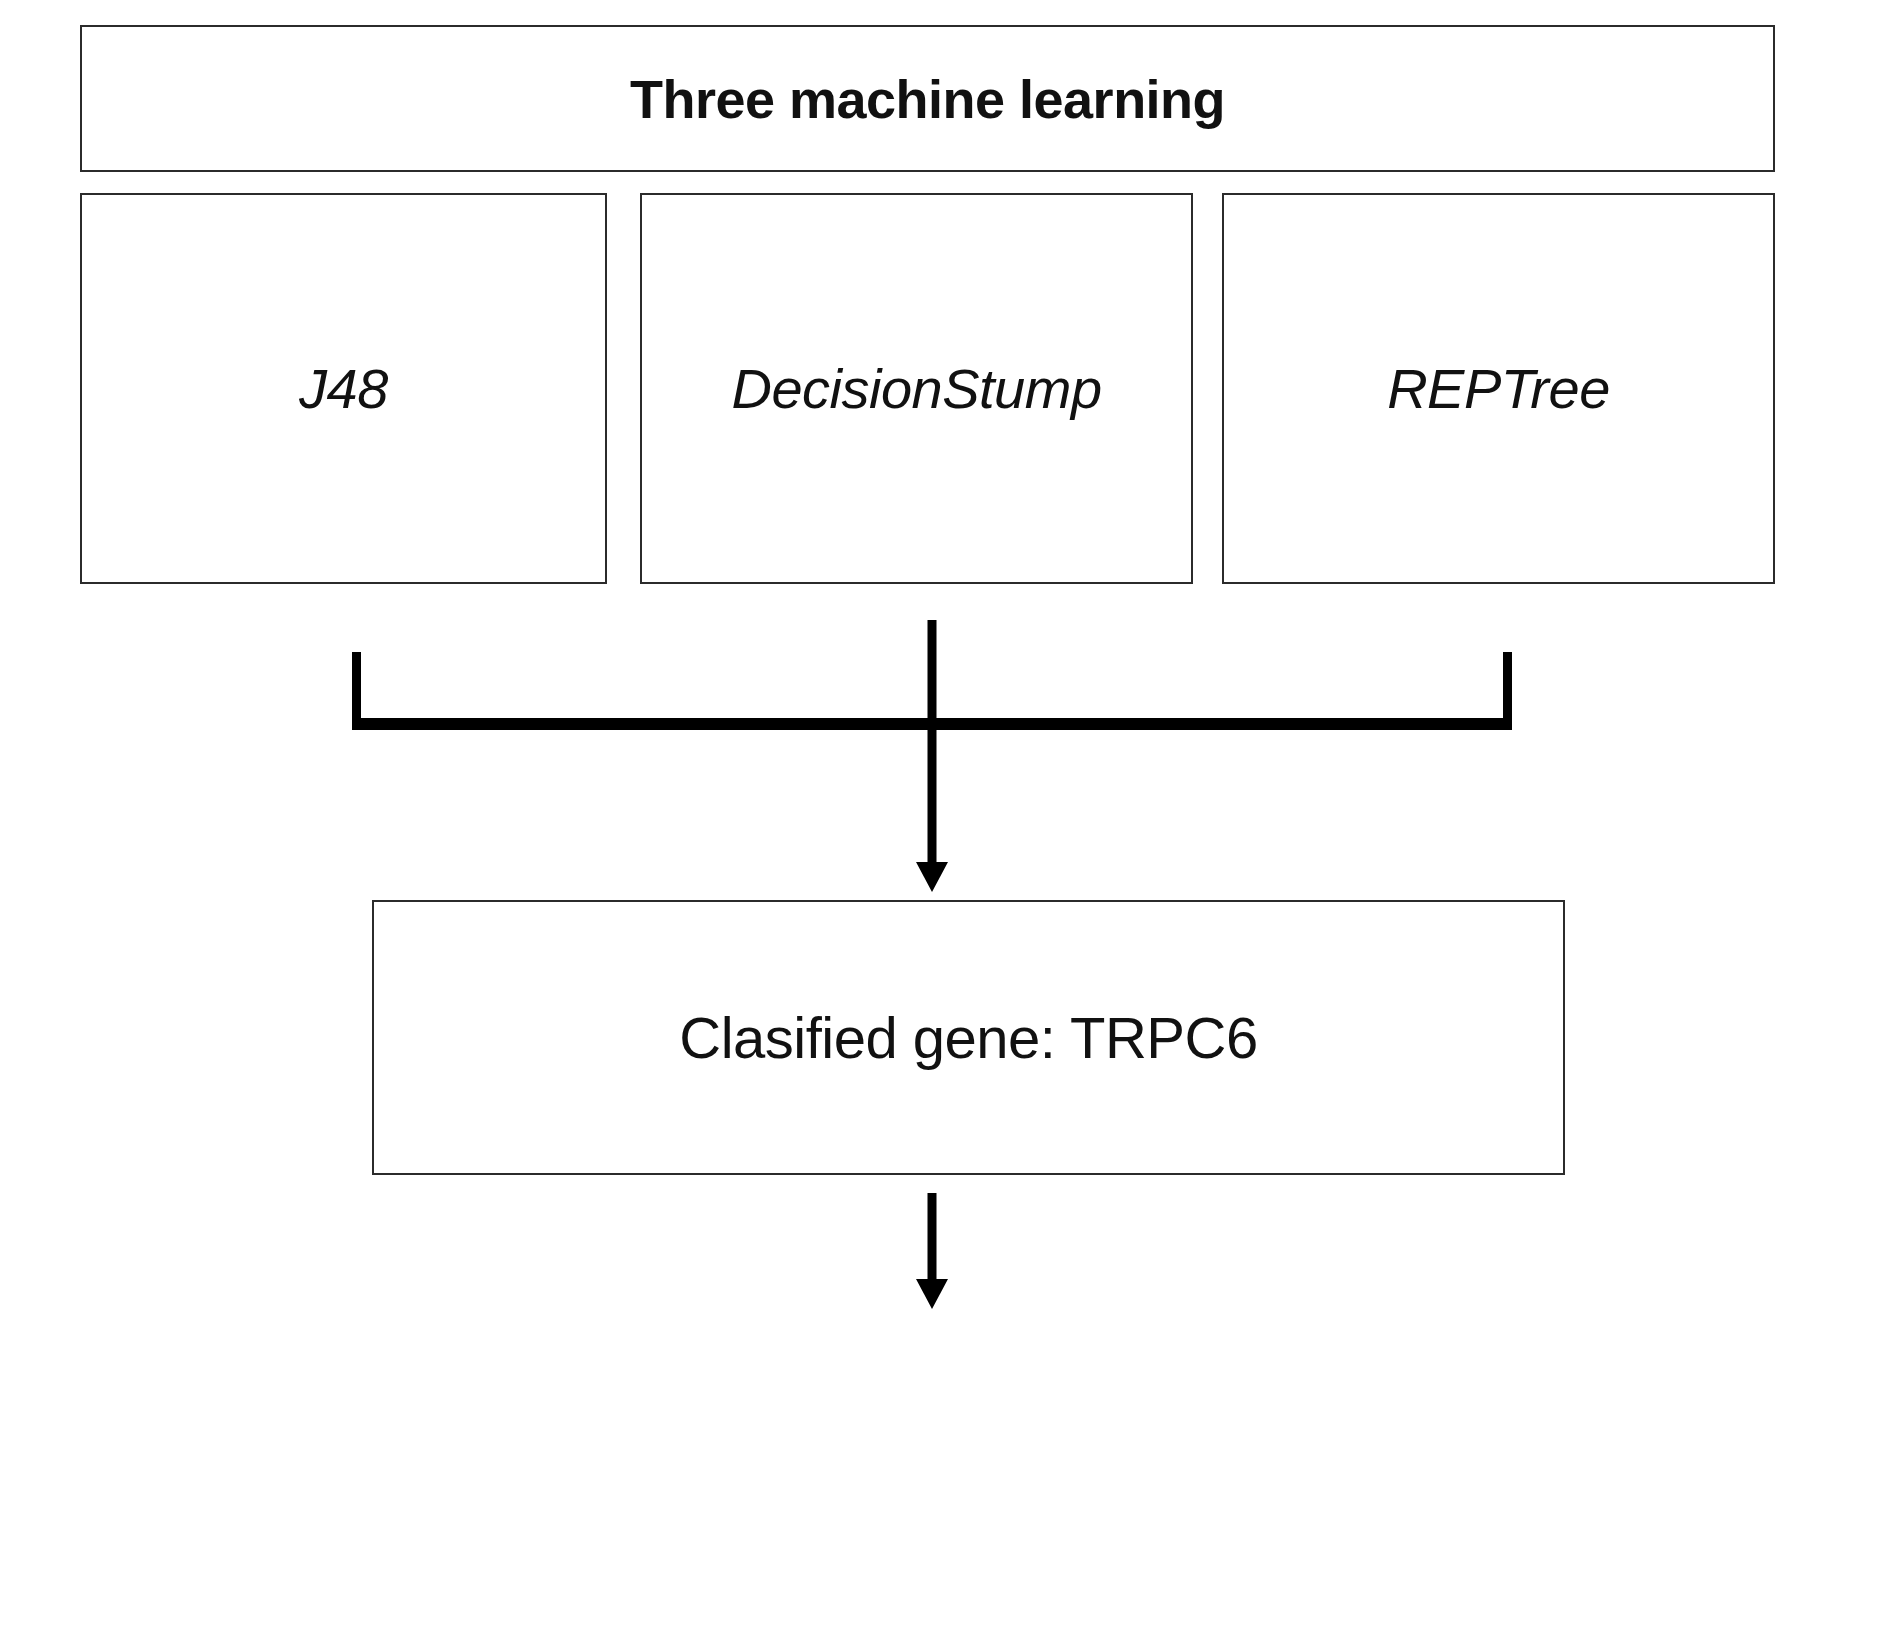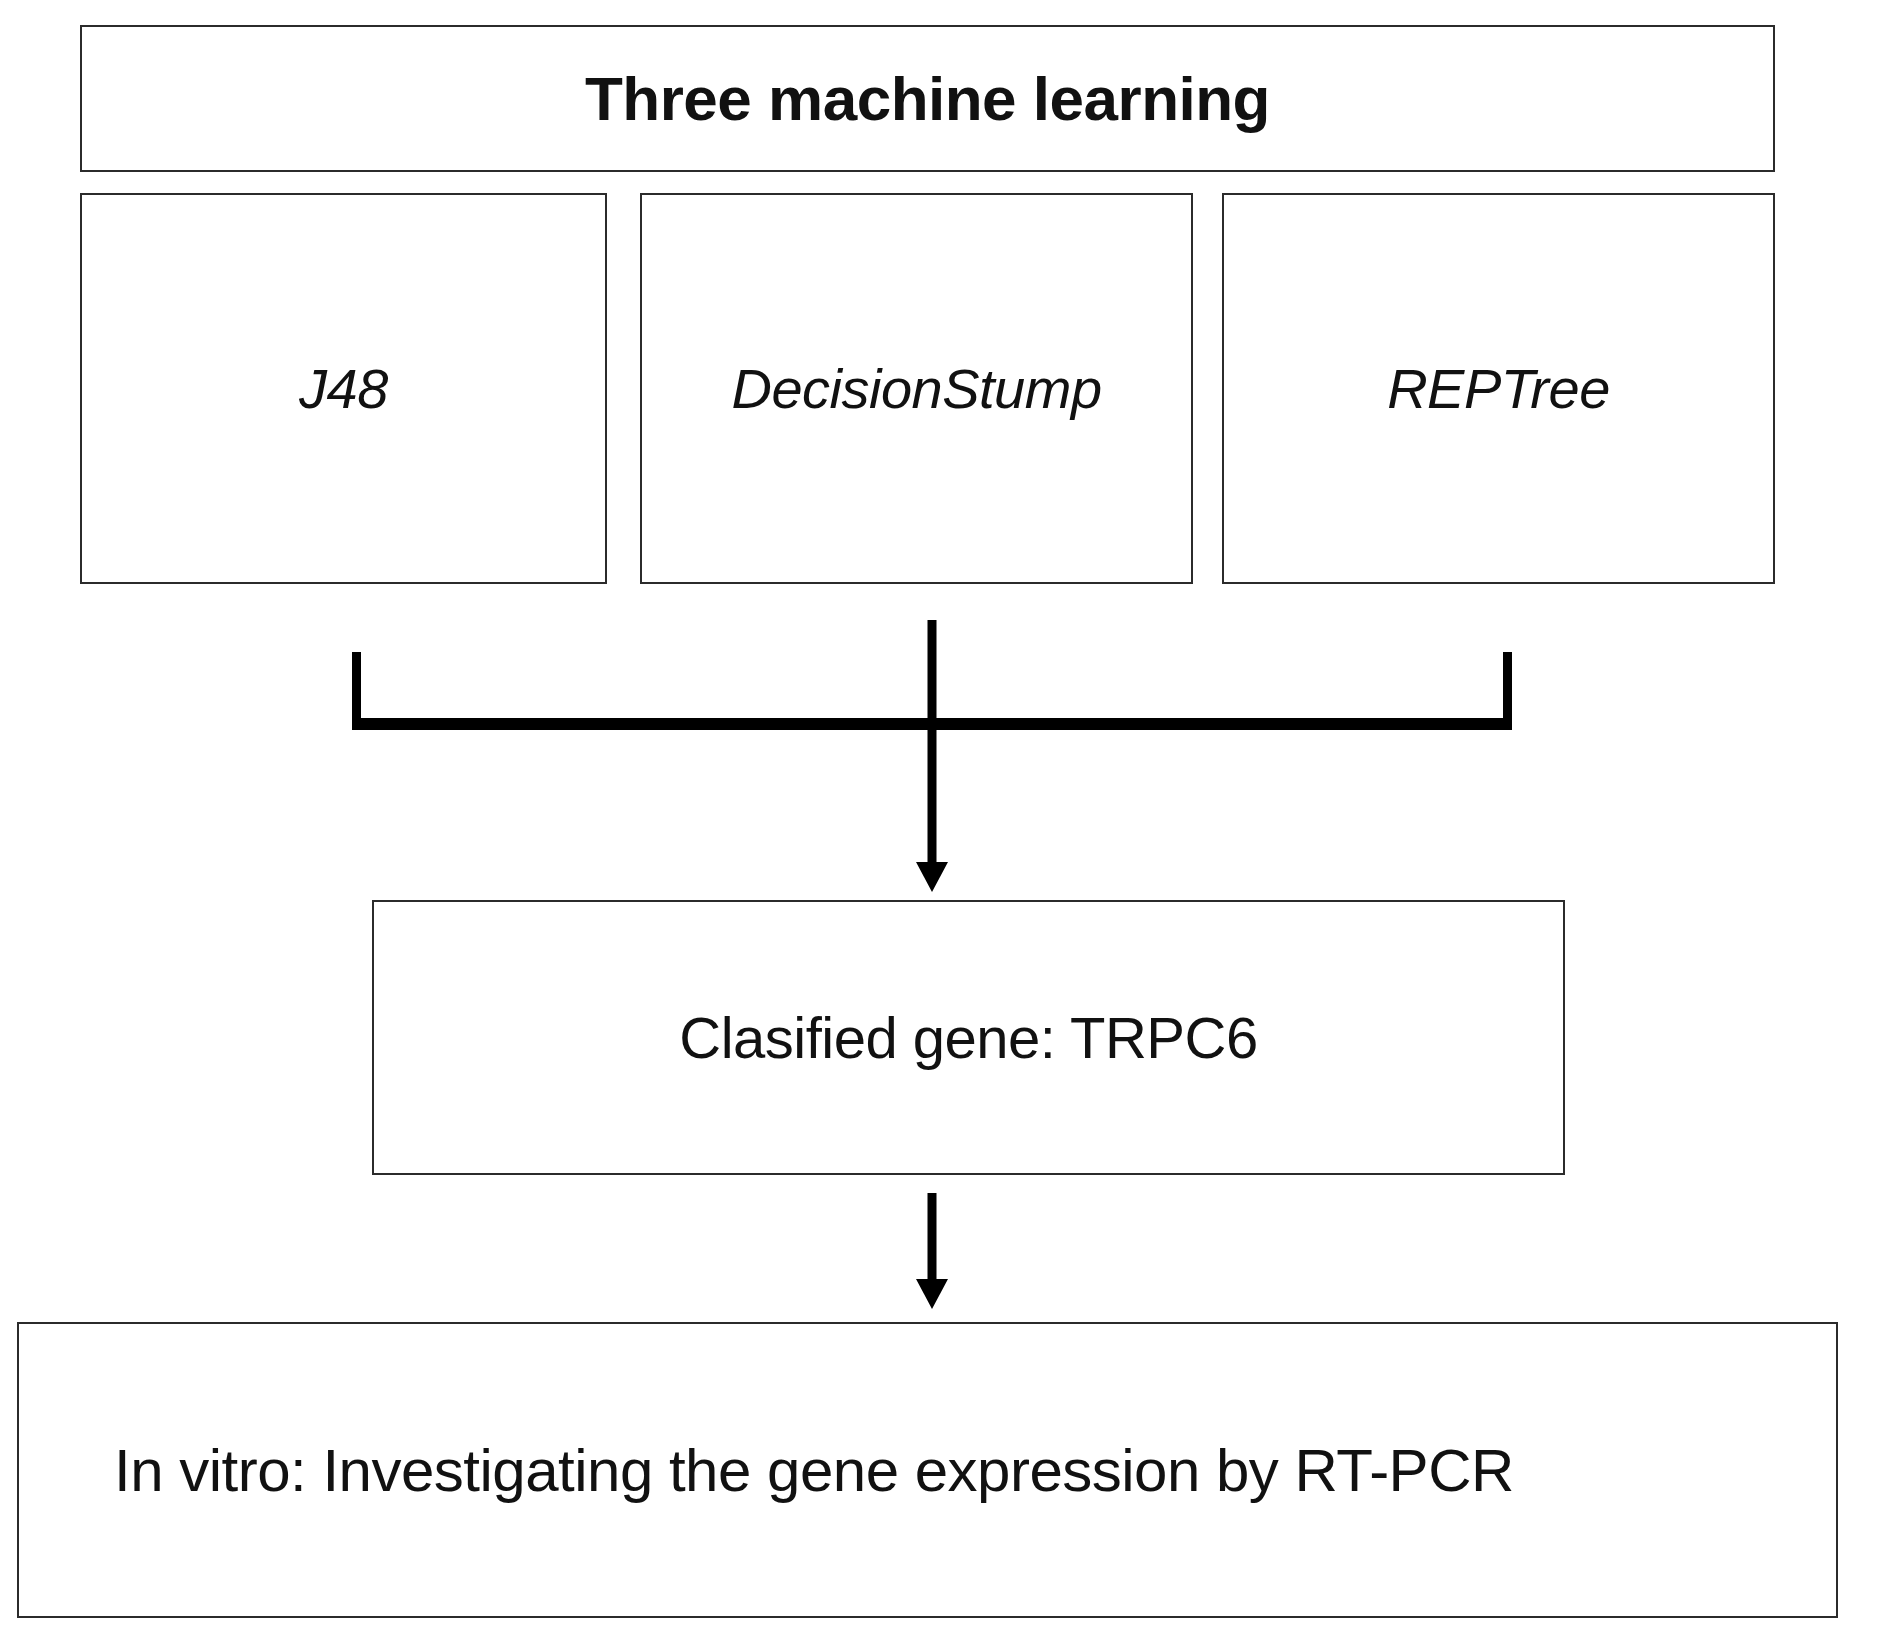--- a/index.html
+++ b/index.html
@@ -31,21 +31,21 @@
   }
 
   
   #title-box {
     left: 80px;
     top: 25px;
     width: 1695px;
     height: 147px;
   }
   #title-box .box-label {
-    font-size: 62px;
+    font-size: 54px;
     font-weight: bold;
     letter-spacing: -0.5px;
   }
 
   
   .algo-box {
     top: 193px;
     height: 391px;
     font-style: italic;
   }
@@ -187,17 +187,14 @@
 
   <div class="box" id="result-box">
     <span class="box-label">Clasified gene: TRPC6</span>
   </div>
 
   <div class="arrow" id="arrow-to-invitro">
     <div class="arrow-shaft"></div>
     <div class="arrow-head"></div>
   </div>
 
-  <div class="box" id="invitro-box">
-    <span class="box-label">In vitro: Investigating the gene expression by RT-PCR</span>
-  </div>
 
 </div>
 
 </body></html>

